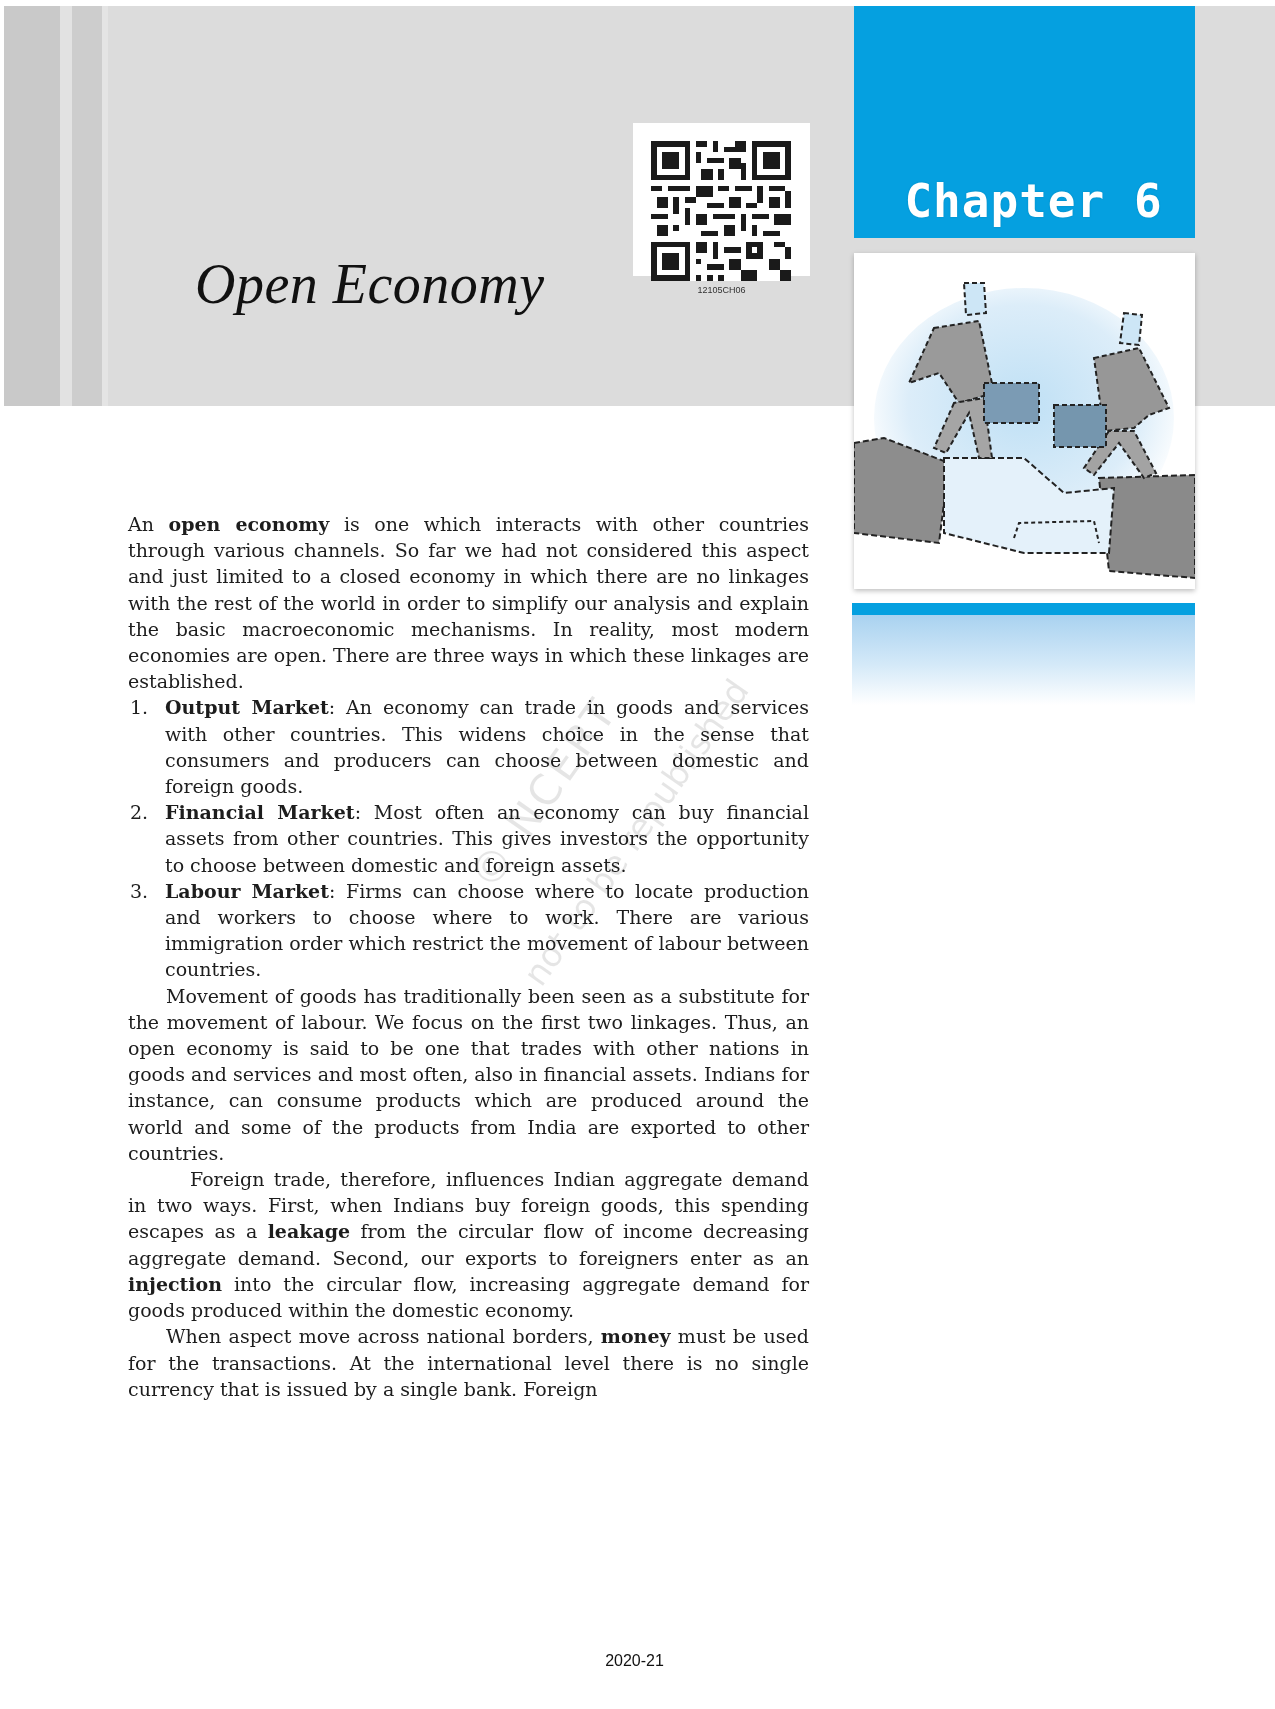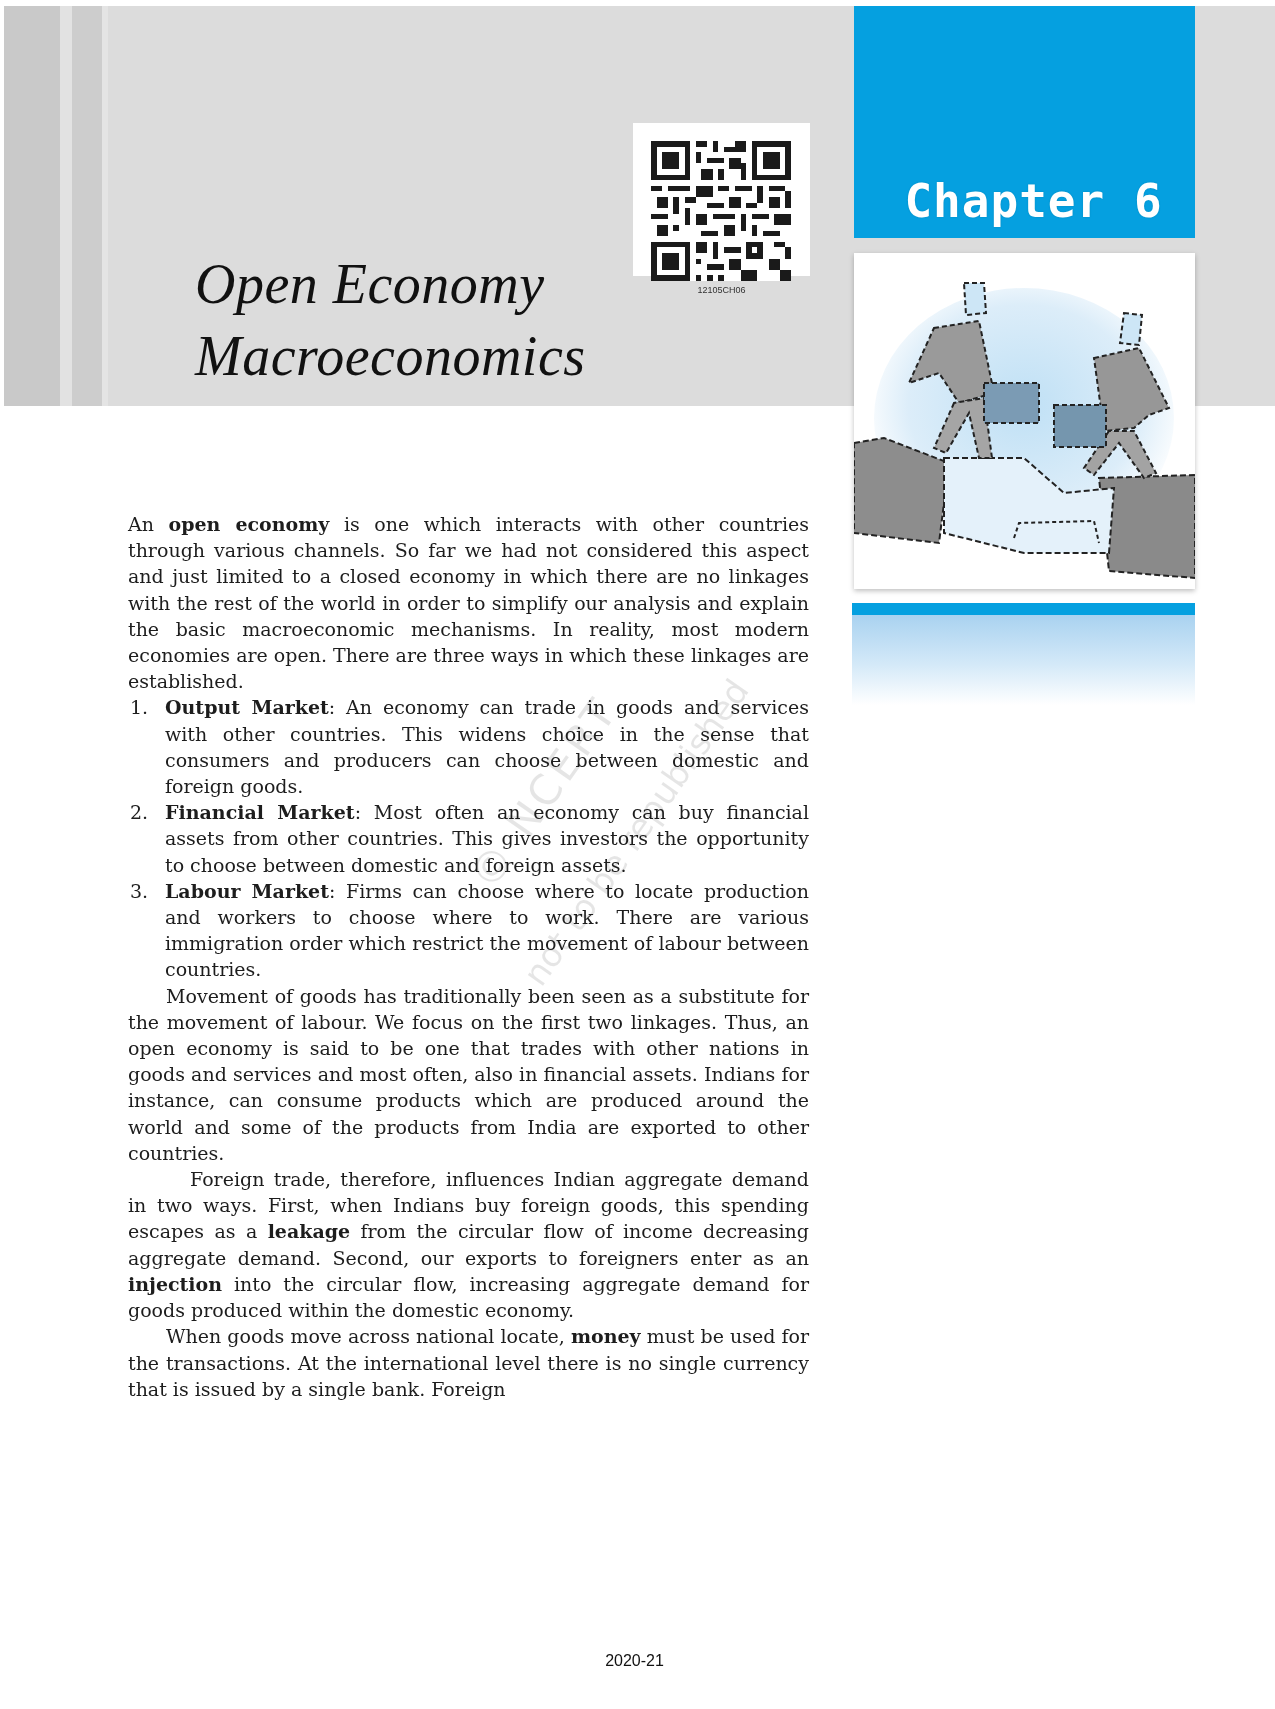--- a/index.html
+++ b/index.html
@@ -96,21 +96,20 @@
 
 <div class="header-band">
   <div class="strip-a"></div>
   <div class="strip-b"></div>
   <div class="strip-c"></div>
   <div class="strip-d"></div>
 </div>
 
 <h1 class="title">
   <span>Open Economy</span>
-  <span>Macroeconomics</span>
 </h1>
 
 <div class="qr-card">
   <svg class="qr-code" viewBox="0 0 25 25" shape-rendering="crispEdges">
     <rect width="25" height="25" fill="#fff"></rect>
     <g fill="#1a1a1a">
       <rect x="0" y="0" width="7" height="7"></rect>
         <rect x="1" y="1" width="5" height="5" fill="#fff"></rect>
         <rect x="2" y="2" width="3" height="3"></rect>
       <rect x="18" y="0" width="7" height="7"></rect>
@@ -233,18 +232,18 @@
     </li>
     <li>
       <span class="num">3.</span><b>Labour Market</b><span>: Firms can choose where to locate production and workers to choose where to work. There are various immigration order which restrict the movement of labour between countries.</span>
     </li>
   </ol>
 
   <p class="indent">Movement of goods has traditionally been seen as a substitute for the movement of labour. We focus on the first two linkages. Thus, an open economy is said to be one that trades with other nations in goods and services and most often, also in financial assets. Indians for instance, can consume products which are produced around the world and some of the products from India are exported to other countries.</p>
 
   <p class="indent-lg"><span>Foreign trade, therefore, influences Indian aggregate demand in two ways. First, when Indians buy foreign goods, this spending escapes as a </span><b>leakage</b><span> from the circular flow of income decreasing aggregate demand. Second, our exports to foreigners enter as an </span><b>injection</b><span> into the circular flow, increasing aggregate demand for goods produced within the domestic economy.</span></p>
 
-  <p class="indent"><span>When goods move across national locate, </span><b>money</b><span> must be used for the transactions. At the international level there is no single currency that is issued by a single bank. Foreign</span></p>
+  <p class="indent"><span>When aspect move across national borders, </span><b>money</b><span> must be used for the transactions. At the international level there is no single currency that is issued by a single bank. Foreign</span></p>
 </div>
 
 <div class="footer-year">
   <span>2020-21</span>
 </div>
 
 </body></html>

